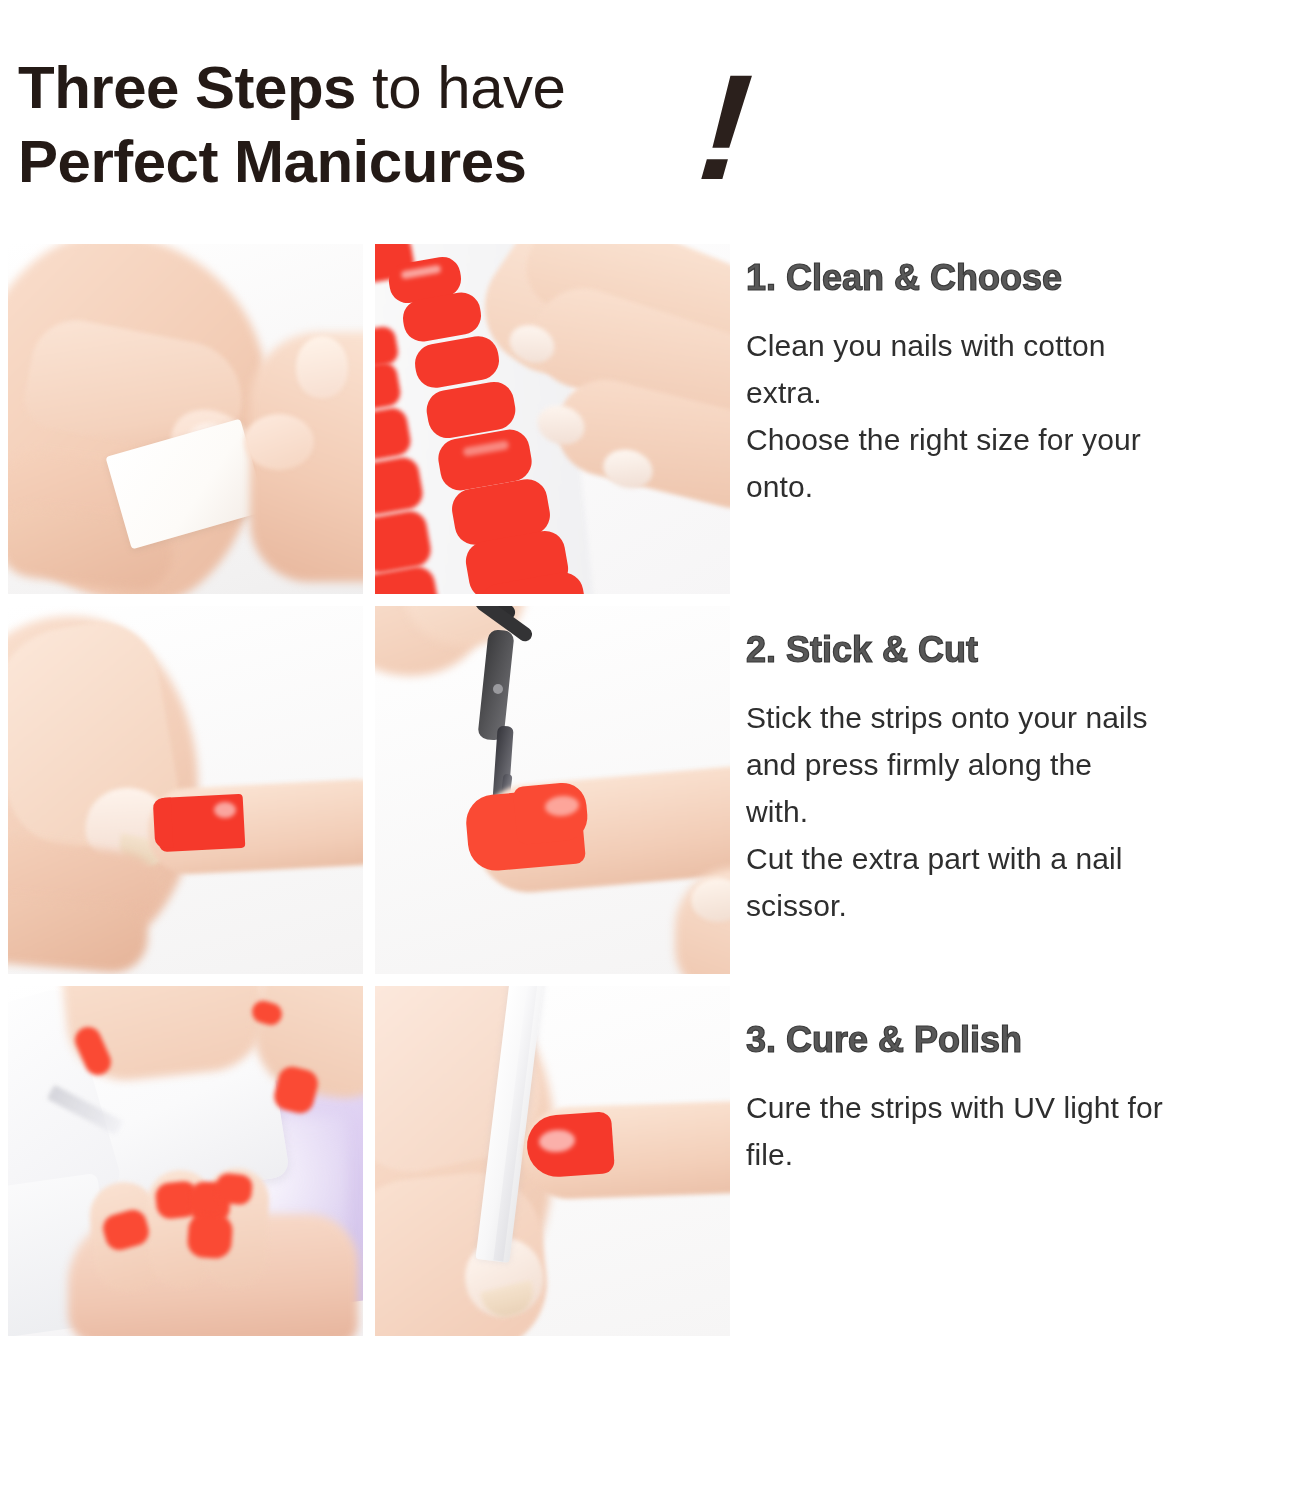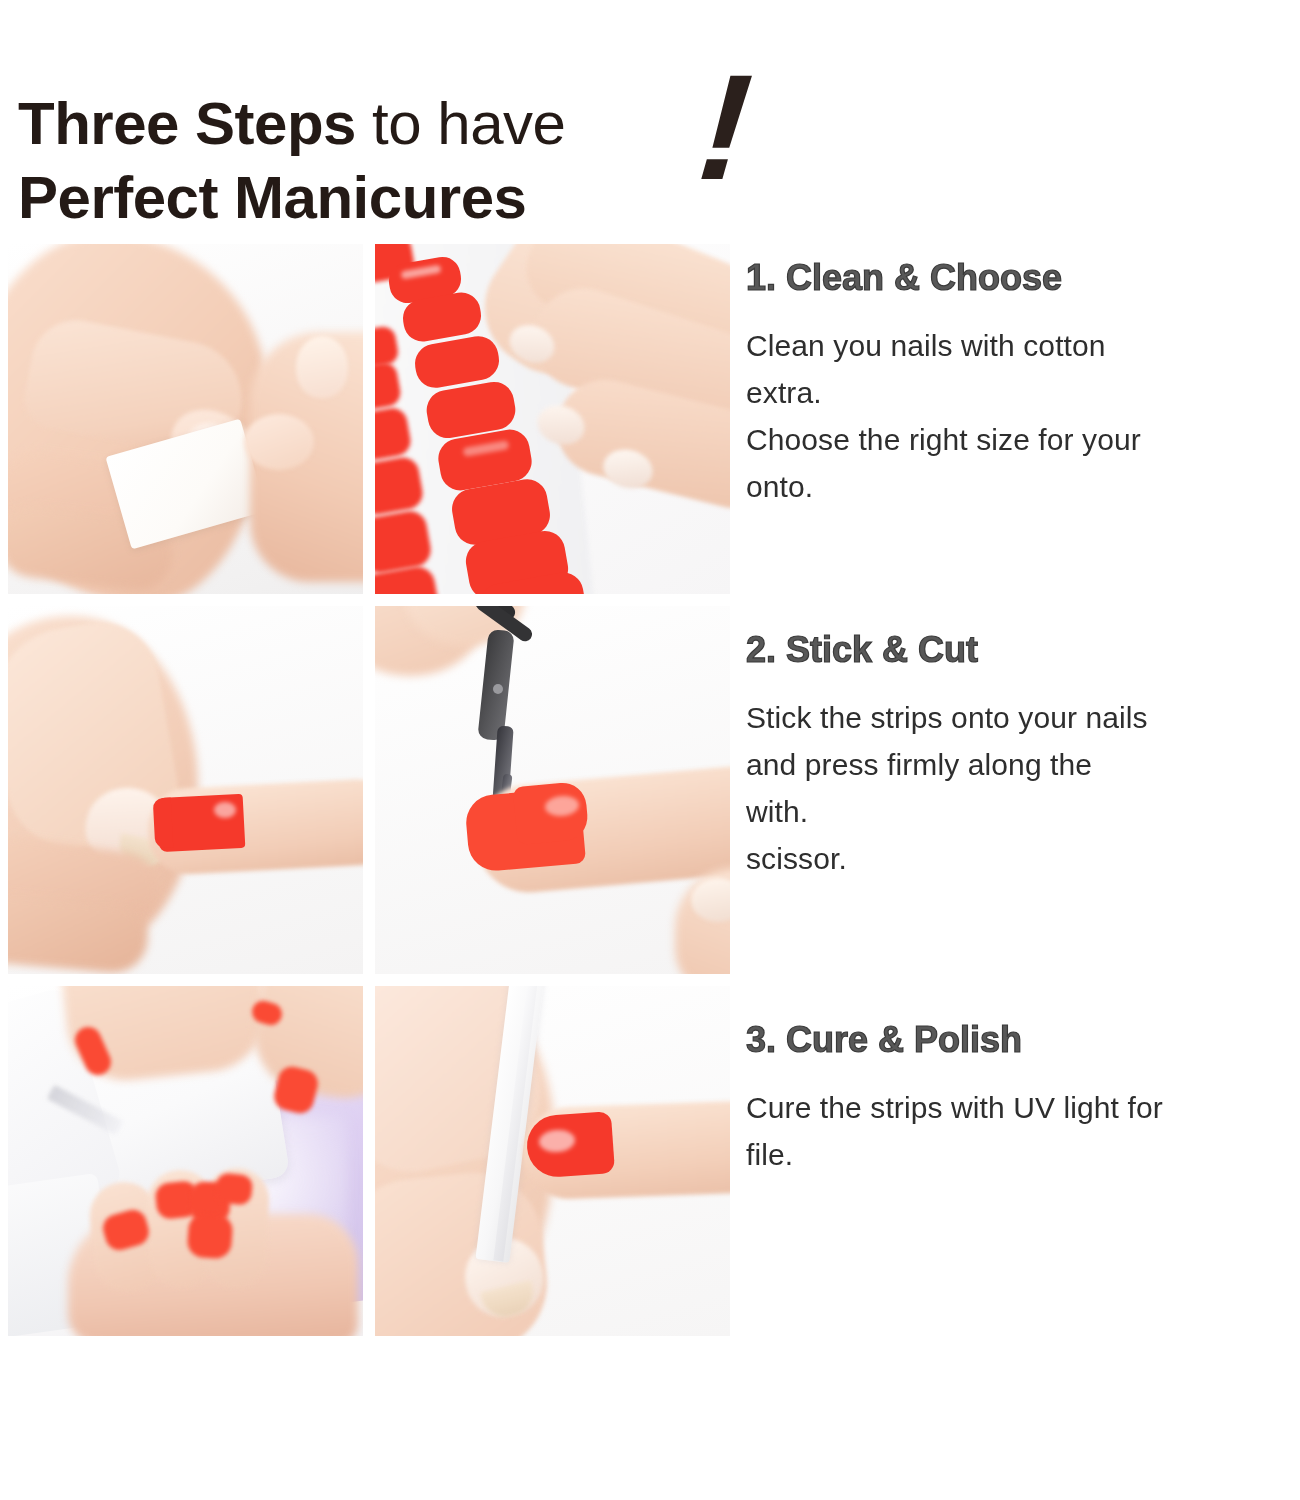--- a/index.html
+++ b/index.html
@@ -7,21 +7,21 @@
     width: 1300px; height: 1500px;
     background: #ffffff;
     font-family: "Liberation Sans", sans-serif;
     overflow: hidden;
   }
   .page { position: relative; width: 1300px; height: 1500px; background:#fff; }
 
   
   .title-block { position: absolute; left: 18px; top: 58px; width: 760px; }
   .title-line { color:#241a16; line-height: 1.0; white-space: nowrap; }
-  .title-line-1 { font-size: 60px; margin-top: 36px; }
+  .title-line-1 { font-size: 60px; }
   .title-line-2 { font-size: 60px; margin-top: 14px; }
   .t-bold { font-weight: 700; letter-spacing: -0.5px; }
   .t-reg  { font-weight: 400; letter-spacing: -0.5px; }
   .bang {
     position: absolute; left: 700px; top: 52px;
     font-size: 150px; font-weight: 700; font-style: italic;
     color: #2b201c; line-height: 1; transform: skewX(-5deg);
   }
 
   
@@ -251,20 +251,21 @@
         <div>onto.</div>
       </div>
     </div>
 
     <div class="step s2">
       <div class="step-head">2. Stick &amp; Cut</div>
       <div class="step-body">
         <div>Stick the strips onto your nails</div>
         <div>and press firmly along the</div>
         <div>with.</div>
+        <div>Cut the extra part with a nail</div>
         <div>scissor.</div>
       </div>
     </div>
 
     <div class="step s3">
       <div class="step-head">3. Cure &amp; Polish</div>
       <div class="step-body">
         <div>Cure the strips with UV light for</div>
         <div>file.</div>
       </div>

